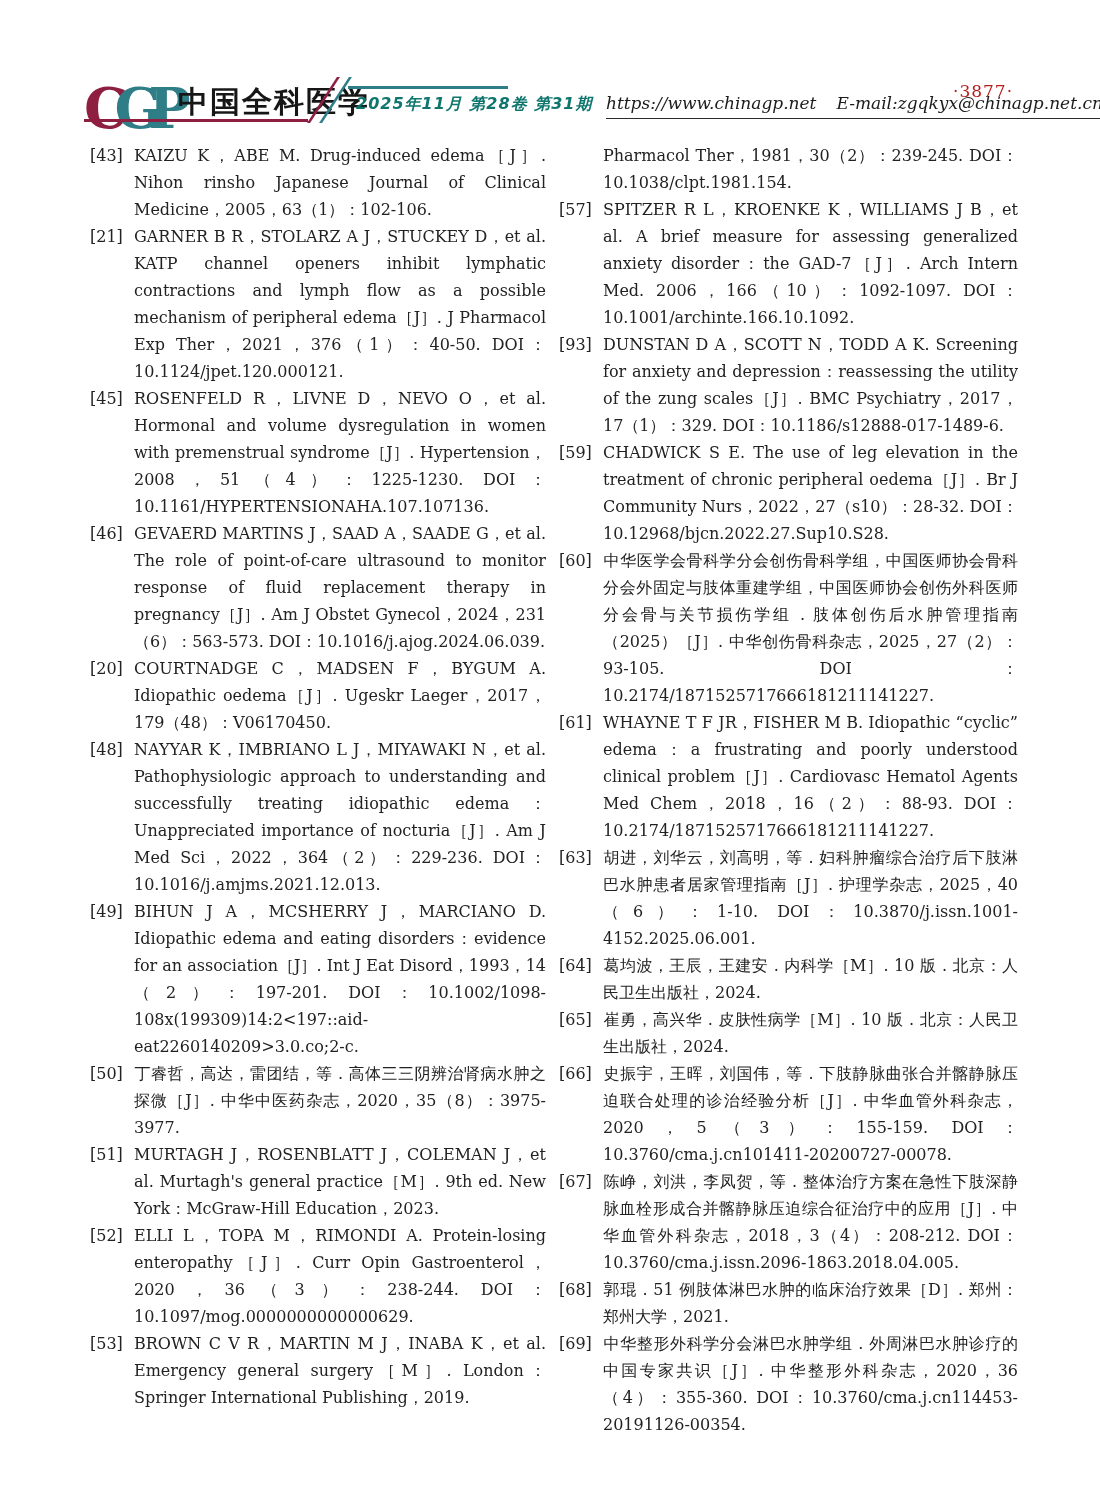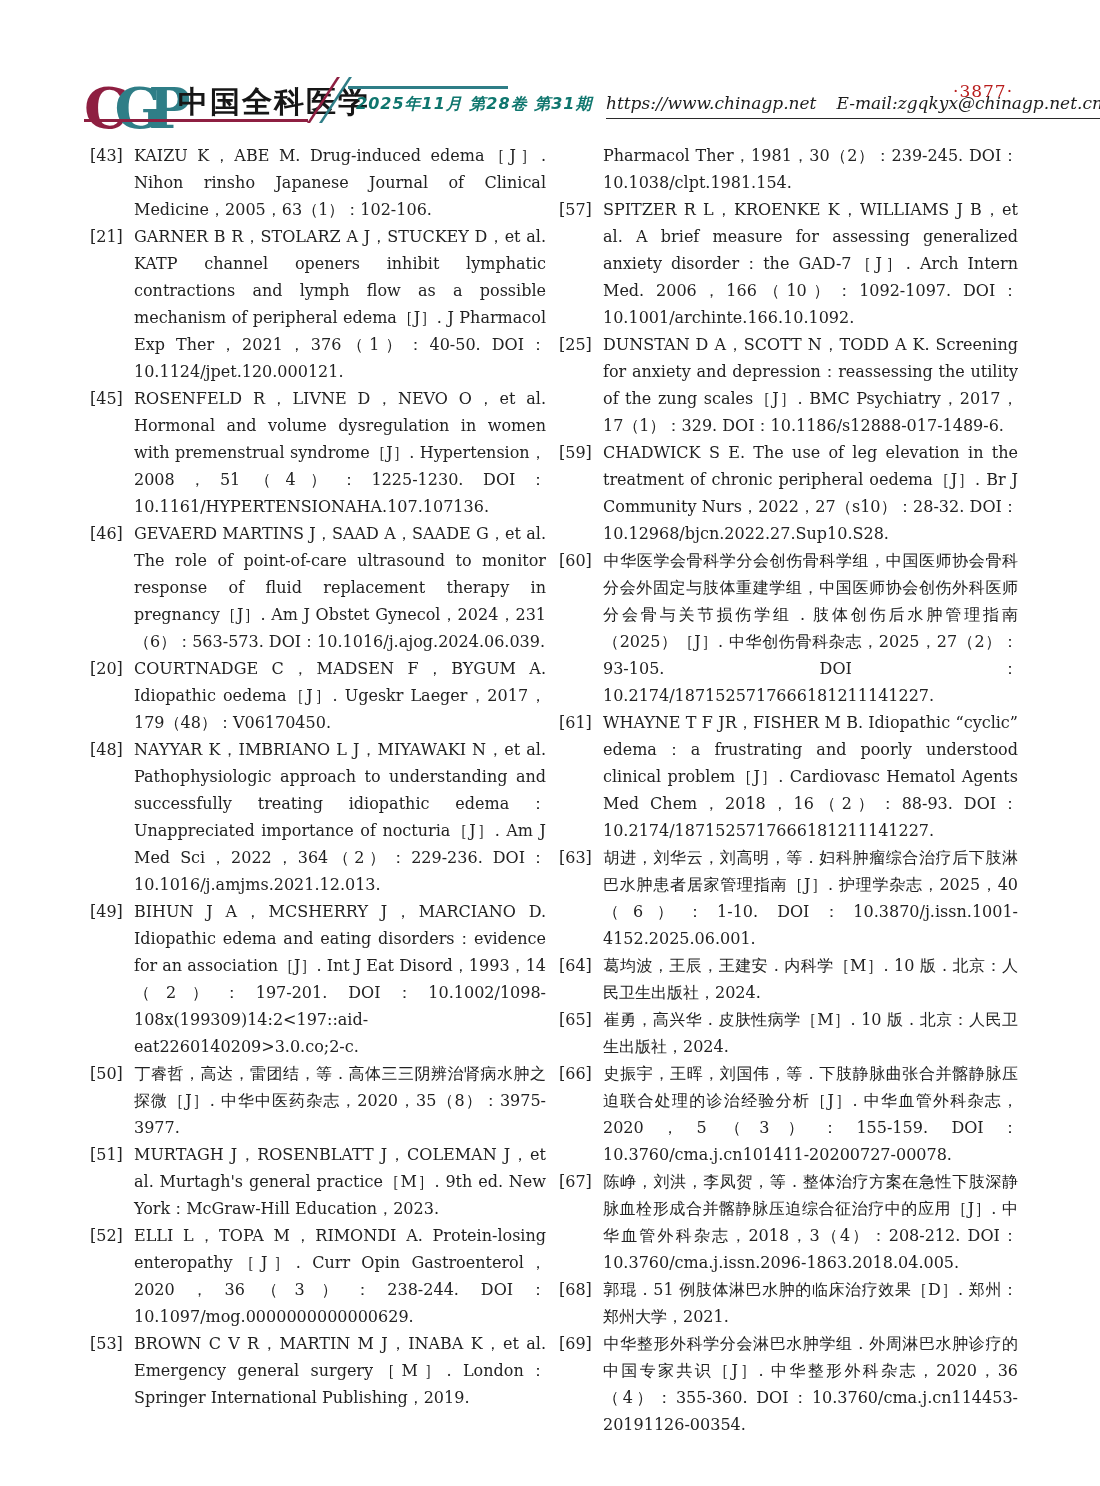--- a/index.html
+++ b/index.html
@@ -92,21 +92,21 @@
 
         <div class="ref"><span class="num">[53]</span><span class="txt">BROWN C V R，MARTIN M J，INABA K，et al. Emergency general surgery［M］. London：Springer International Publishing，2019.</span></div>
 
       </section>
     <section class="col col-r">
 
         <div class="ref"><span class="num"></span><span class="txt">Pharmacol Ther，1981，30（2）：239-245. DOI：10.1038/clpt.1981.154.</span></div>
 
         <div class="ref"><span class="num">[57]</span><span class="txt">SPITZER R L，KROENKE K，WILLIAMS J B，et al. A brief measure for assessing generalized anxiety disorder：the GAD-7［J］. Arch Intern Med. 2006，166（10）：1092-1097. DOI：10.1001/archinte.166.10.1092.</span></div>
 
-        <div class="ref"><span class="num">[25]</span><span class="txt">DUNSTAN D A，SCOTT N，TODD A K. Screening for anxiety and depression：reassessing the utility of the zung scales［J］. BMC Psychiatry，2017，17（1）：329. DOI：10.1186/s12888-017-1489-6.</span></div>
+        <div class="ref"><span class="num">[93]</span><span class="txt">DUNSTAN D A，SCOTT N，TODD A K. Screening for anxiety and depression：reassessing the utility of the zung scales［J］. BMC Psychiatry，2017，17（1）：329. DOI：10.1186/s12888-017-1489-6.</span></div>
 
         <div class="ref"><span class="num">[59]</span><span class="txt">CHADWICK S E. The use of leg elevation in the treatment of chronic peripheral oedema［J］. Br J Community Nurs，2022，27（s10）：28-32. DOI：10.12968/bjcn.2022.27.Sup10.S28.</span></div>
 
         <div class="ref"><span class="num">[60]</span><span class="txt">中华医学会骨科学分会创伤骨科学组，中国医师协会骨科分会外固定与肢体重建学组，中国医师协会创伤外科医师分会骨与关节损伤学组 . 肢体创伤后水肿管理指南（2025）［J］. 中华创伤骨科杂志，2025，27（2）：93-105. DOI：10.2174/1871525717666181211141227.</span></div>
 
         <div class="ref"><span class="num">[61]</span><span class="txt">WHAYNE T F JR，FISHER M B. Idiopathic “cyclic” edema：a frustrating and poorly understood clinical problem［J］. Cardiovasc Hematol Agents Med Chem，2018，16（2）：88-93. DOI：10.2174/1871525717666181211141227.</span></div>
 
 
         <div class="ref"><span class="num">[63]</span><span class="txt">胡进，刘华云，刘高明，等 . 妇科肿瘤综合治疗后下肢淋巴水肿患者居家管理指南［J］. 护理学杂志，2025，40（6）：1-10. DOI：10.3870/j.issn.1001-4152.2025.06.001.</span></div>
 

